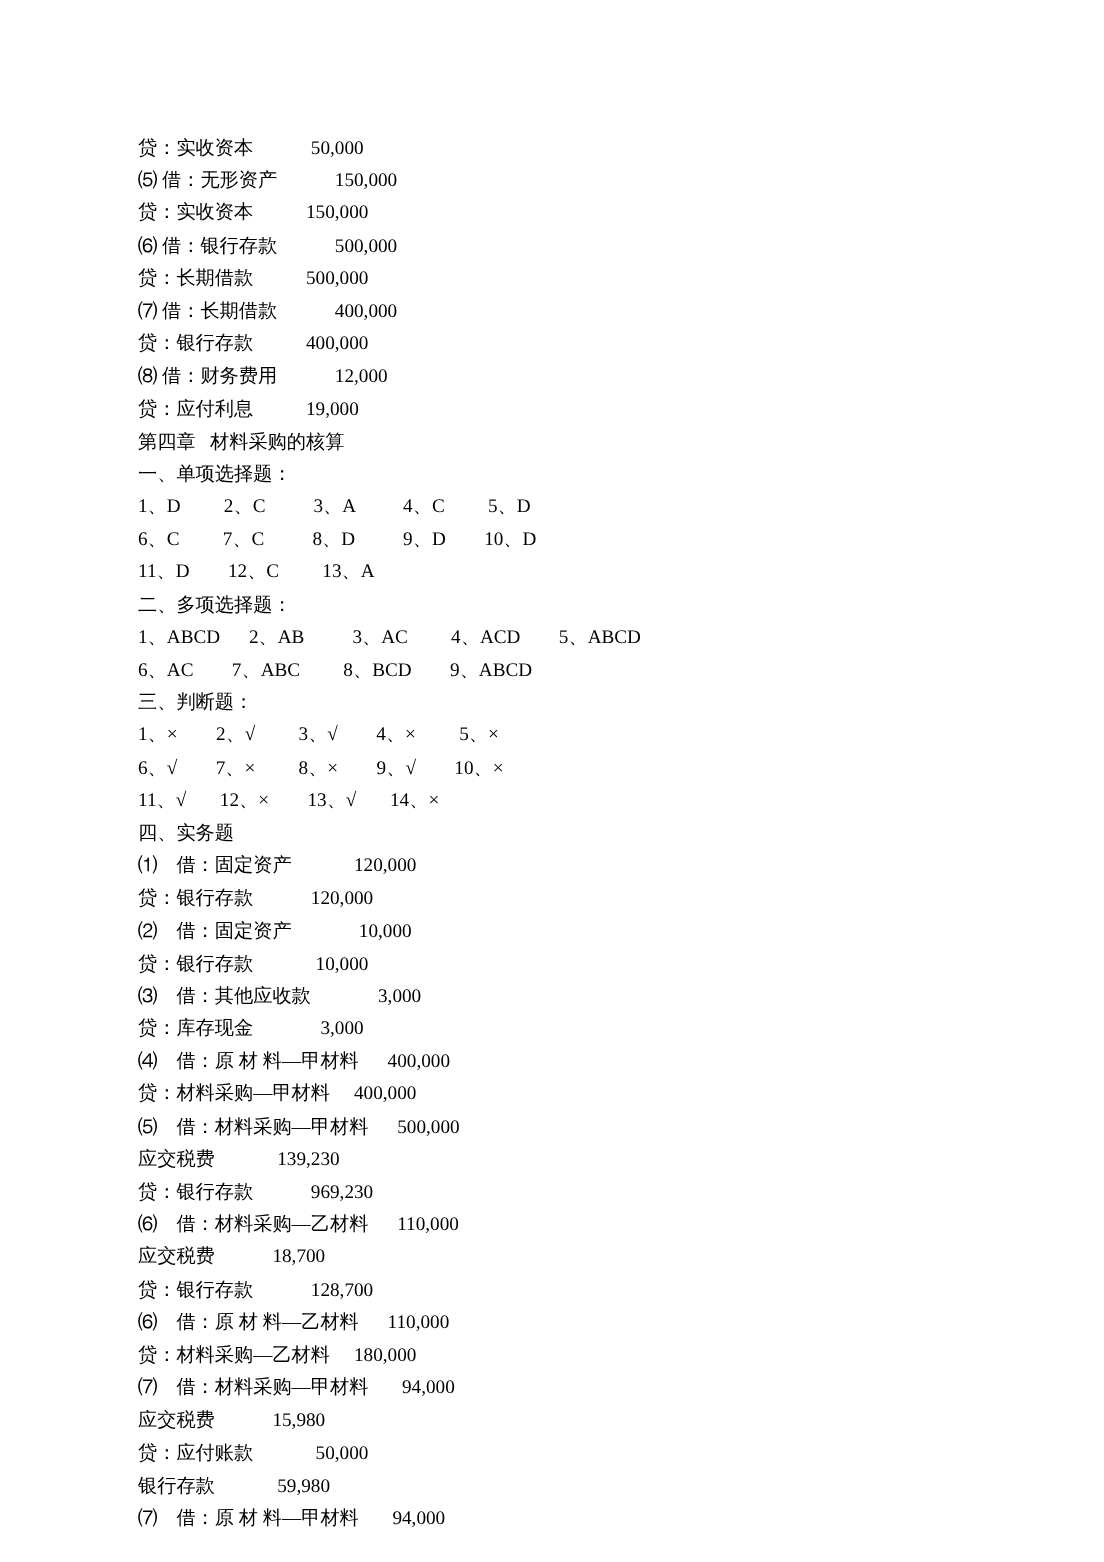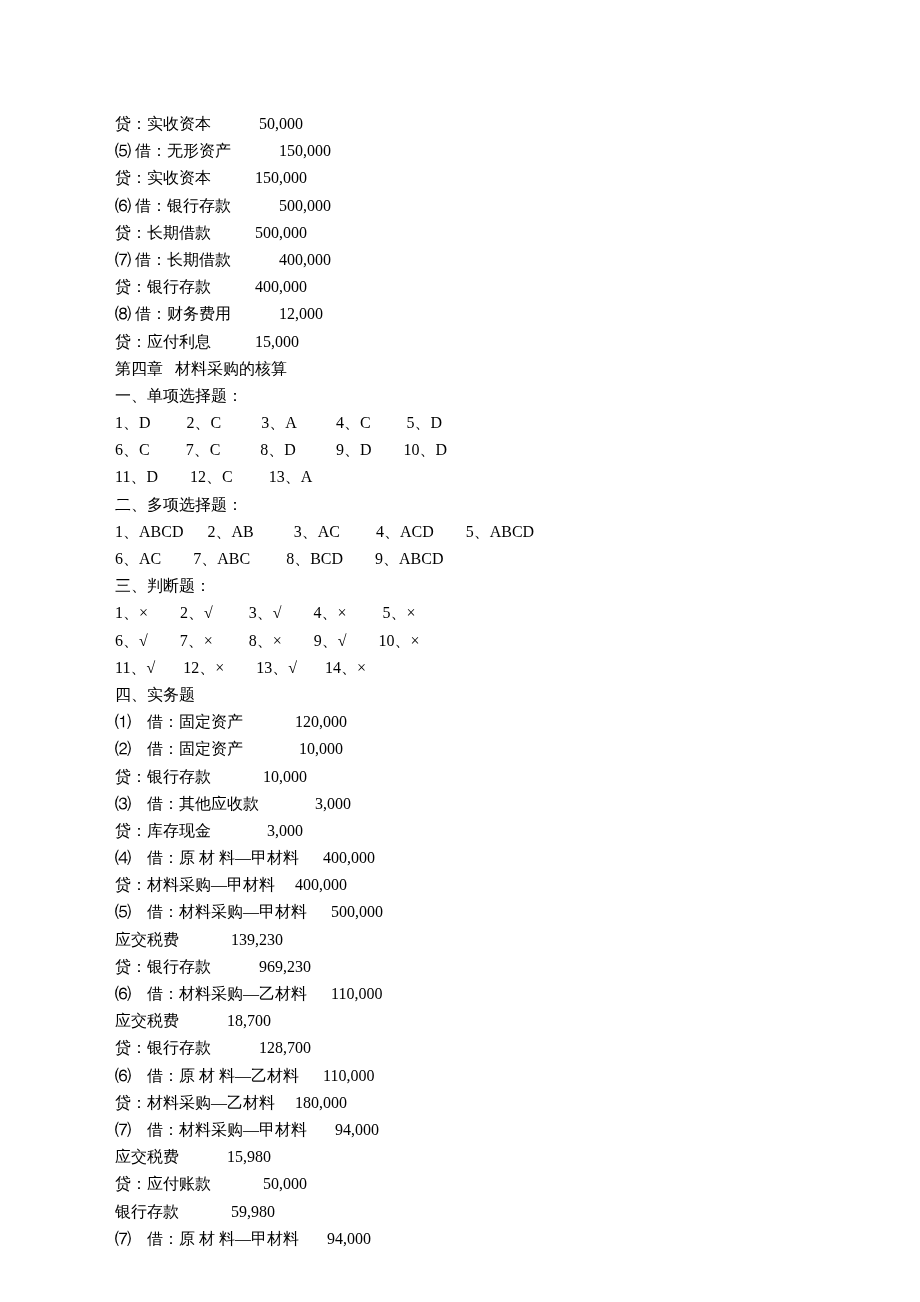--- a/index.html
+++ b/index.html
@@ -22,35 +22,36 @@
 
 <div id="content">
     <div class="line">贷：实收资本            50,000</div>
     <div class="line">⑸ 借：无形资产            150,000</div>
     <div class="line">贷：实收资本           150,000</div>
     <div class="line">⑹ 借：银行存款            500,000</div>
     <div class="line">贷：长期借款           500,000</div>
     <div class="line">⑺ 借：长期借款            400,000</div>
     <div class="line">贷：银行存款           400,000</div>
     <div class="line">⑻ 借：财务费用            12,000</div>
-    <div class="line">贷：应付利息           15,000</div>
+    <div class="line">贷：应付利息           19,000</div>
     <div class="line">第四章   材料采购的核算</div>
     <div class="line">一、单项选择题：</div>
     <div class="line">1、D         2、C          3、A          4、C         5、D</div>
     <div class="line">6、C         7、C          8、D          9、D        10、D</div>
     <div class="line">11、D        12、C         13、A</div>
     <div class="line">二、多项选择题：</div>
     <div class="line">1、ABCD      2、AB          3、AC         4、ACD        5、ABCD</div>
     <div class="line">6、AC        7、ABC         8、BCD        9、ABCD</div>
     <div class="line">三、判断题：</div>
     <div class="line">1、×        2、√         3、√        4、×         5、×</div>
     <div class="line">6、√        7、×         8、×        9、√        10、×</div>
     <div class="line">11、√       12、×        13、√       14、×</div>
     <div class="line">四、实务题</div>
     <div class="line">⑴    借：固定资产             120,000</div>
+    <div class="line">贷：银行存款            120,000</div>
     <div class="line">⑵    借：固定资产              10,000</div>
     <div class="line">贷：银行存款             10,000</div>
     <div class="line">⑶    借：其他应收款              3,000</div>
     <div class="line">贷：库存现金              3,000</div>
     <div class="line">⑷    借：原 材 料—甲材料      400,000</div>
     <div class="line">贷：材料采购—甲材料     400,000</div>
     <div class="line">⑸    借：材料采购—甲材料      500,000</div>
     <div class="line">应交税费             139,230</div>
     <div class="line">贷：银行存款            969,230</div>
     <div class="line">⑹    借：材料采购—乙材料      110,000</div>

